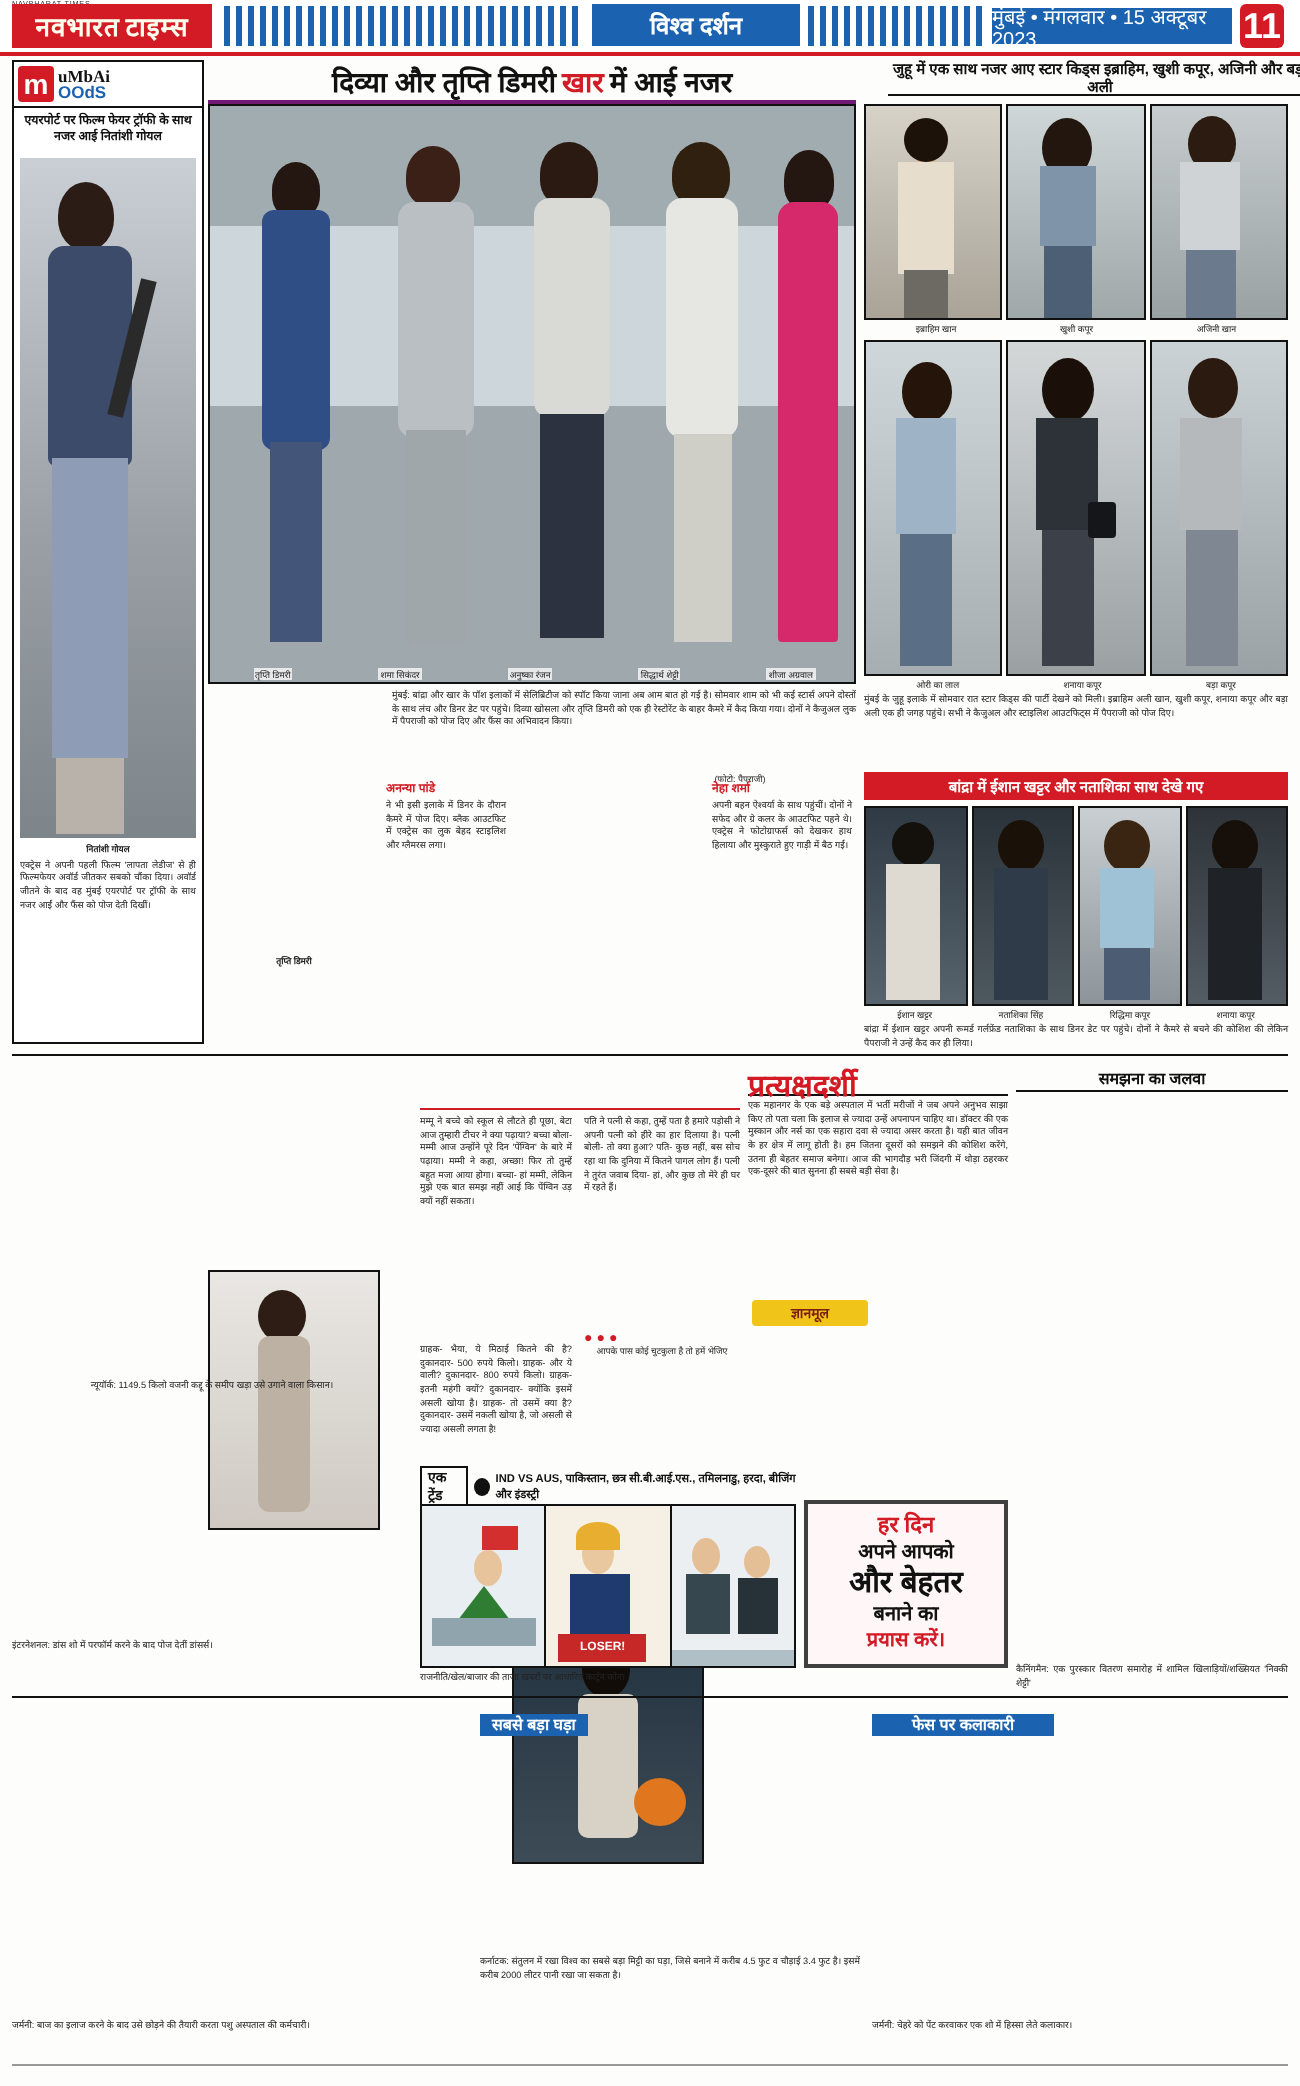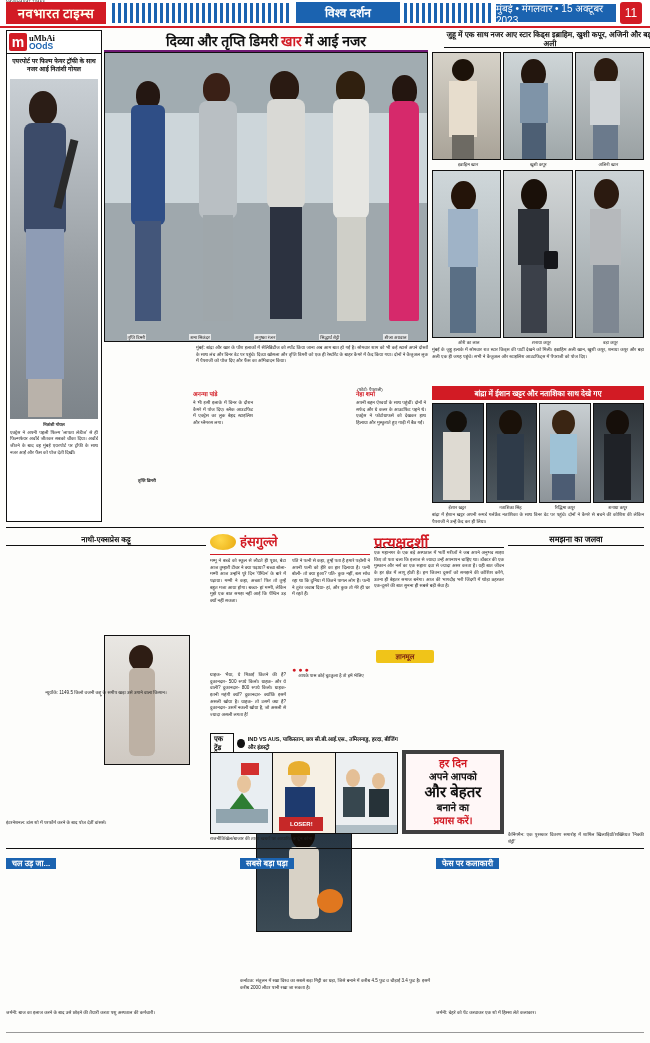--- a/index.html
+++ b/index.html
@@ -13,21 +13,21 @@
   .mh-kicker{position:absolute;left:6px;top:0px;font-size:3.6px;color:#333;letter-spacing:.4px;}
   .mh-stripes{position:absolute;left:112px;top:3px;width:180px;height:20px;
      background:repeating-linear-gradient(90deg,#1b63b0 0 3px,#fff 3px 6px);}
   .mh-stripes2{position:absolute;left:404px;top:3px;width:90px;height:20px;
      background:repeating-linear-gradient(90deg,#1b63b0 0 3px,#fff 3px 6px);}
   .mh-center{position:absolute;left:296px;top:2px;width:104px;height:21px;background:#1b63b0;color:#fff;
      font-size:12px;font-weight:bold;display:flex;align-items:center;justify-content:center;}
   .mh-right{position:absolute;left:496px;top:4px;width:120px;height:18px;background:#1b63b0;color:#fff;
      font-size:10px;display:flex;align-items:center;justify-content:center;}
   .mh-pageno{position:absolute;left:620px;top:2px;width:22px;height:22px;background:#d21b24;color:#fff;
-     border-radius:3px;font-size:12px;font-weight:normal;display:flex;align-items:center;justify-content:center;}
+     border-radius:3px;font-size:18px;font-weight:bold;display:flex;align-items:center;justify-content:center;}
 
   
   .blk{position:absolute;box-sizing:border-box;}
   .hl{background:#d21b24;color:#fff;font-weight:bold;text-align:center;display:flex;align-items:center;justify-content:center;}
   .cap{font-size:4.6px;color:#222;line-height:1.45;text-align:justify;}
   .capc{font-size:4.4px;color:#222;text-align:center;}
   .ph{background:#b9c2c8;overflow:hidden;position:relative;}
   .rule{position:absolute;background:#111;}
   .thin{background:#999;}
   .head{position:absolute;border-radius:50%;}
@@ -255,32 +255,25 @@
   <div class="blk" style="left:432px;top:504px;width:212px;display:flex;justify-content:space-around;">
     <span class="capc">ईशान खट्टर</span>
     <span class="capc">नताशिका सिंह</span>
     <span class="capc">रिद्धिमा कपूर</span>
     <span class="capc">शनाया कपूर</span>
   </div>
   <div class="cap blk" style="left:432px;top:512px;width:212px;height:24px;">बांद्रा में ईशान खट्टर अपनी रूमर्ड गर्लफ्रेंड नताशिका के साथ डिनर डेट पर पहुंचे। दोनों ने कैमरे से बचने की कोशिश की लेकिन पैपराजी ने उन्हें कैद कर ही लिया।</div>
 
   <div class="rule" style="left:6px;top:527px;width:638px;height:1px;"></div>
 
-  <div class="blk" style="left:6px;top:532px;width:200px;height:14px;font-size:7.5px;font-weight:bold;color:#111;
-       border-bottom:1px solid #111;display:flex;align-items:center;justify-content:center;">नाथी-एक्सप्रेस कट्टू</div>
 
   <div class="cap blk" style="left:6px;top:690px;width:200px;height:14px;text-align:center;">न्यूयॉर्क: 1149.5 किलो वजनी कद्दू के समीप खड़ा उसे उगाने वाला किसान।</div>
 
   <div class="cap blk" style="left:6px;top:820px;width:200px;height:14px;">इंटरनेशनल: डांस शो में परफॉर्म करने के बाद पोज देतीं डांसर्स।</div>
 
-  <div class="blk" style="left:210px;top:532px;width:160px;height:20px;">
-    <div style="position:absolute;left:0;top:2px;width:26px;height:16px;border-radius:50%;
-       background:radial-gradient(circle at 40% 35%,#ffd84a,#e8a90e);"></div>
-    <div style="position:absolute;left:30px;top:0px;font-size:13px;font-weight:bold;color:#d21b24;">हंसगुल्ले</div>
-  </div>
   <div class="blk" style="left:210px;top:554px;width:160px;height:1px;background:#d21b24;"></div>
 
   <div class="cap blk" style="left:210px;top:558px;width:76px;height:110px;">मम्मू ने बच्चे को स्कूल से लौटते ही पूछा, बेटा आज तुम्हारी टीचर ने क्या पढ़ाया? बच्चा बोला- मम्मी आज उन्होंने पूरे दिन 'पेंग्विन' के बारे में पढ़ाया। मम्मी ने कहा, अच्छा! फिर तो तुम्हें बहुत मजा आया होगा। बच्चा- हां मम्मी, लेकिन मुझे एक बात समझ नहीं आई कि पेंग्विन उड़ क्यों नहीं सकता।</div>
   <div class="cap blk" style="left:292px;top:558px;width:78px;height:110px;">पति ने पत्नी से कहा, तुम्हें पता है हमारे पड़ोसी ने अपनी पत्नी को हीरे का हार दिलाया है। पत्नी बोली- तो क्या हुआ? पति- कुछ नहीं, बस सोच रहा था कि दुनिया में कितने पागल लोग हैं। पत्नी ने तुरंत जवाब दिया- हां, और कुछ तो मेरे ही घर में रहते हैं।</div>
   <div class="cap blk" style="left:210px;top:672px;width:76px;height:60px;">ग्राहक- भैया, ये मिठाई कितने की है? दुकानदार- 500 रुपये किलो। ग्राहक- और ये वाली? दुकानदार- 800 रुपये किलो। ग्राहक- इतनी महंगी क्यों? दुकानदार- क्योंकि इसमें असली खोया है। ग्राहक- तो उसमें क्या है? दुकानदार- उसमें नकली खोया है, जो असली से ज्यादा असली लगता है!</div>
   <div class="capc blk" style="left:292px;top:672px;width:78px;">आपके पास कोई चुटकुला है तो हमें भेजिए</div>
   <div class="blk" style="left:292px;top:666px;width:30px;height:4px;color:#d21b24;font-size:7px;letter-spacing:2px;">●●●</div>
 
   <div class="blk" style="left:374px;top:532px;width:130px;height:16px;border-bottom:1px solid #111;">
     <div style="font-size:15px;font-weight:bold;color:#d21b24;">प्रत्यक्षदर्शी</div>
@@ -317,44 +310,41 @@
     <div class="ph" style="flex:1;position:relative;background:#eceff1;">
       <div style="position:absolute;left:10px;top:16px;width:14px;height:18px;border-radius:50%;background:#e4bf96;"></div>
       <div style="position:absolute;left:7px;top:34px;width:22px;height:30px;background:#37474f;"></div>
       <div style="position:absolute;left:36px;top:20px;width:13px;height:16px;border-radius:50%;background:#e4bf96;"></div>
       <div style="position:absolute;left:33px;top:36px;width:20px;height:28px;background:#263238;"></div>
       <div style="position:absolute;left:0;bottom:0;width:100%;height:8px;background:#b0bec5;"></div>
     </div>
   </div>
   <div class="cap blk" style="left:210px;top:836px;width:188px;">राजनीति/खेल/बाजार की ताजा खबरों पर आधारित कार्टून कोना</div>
 
-  <div class="blk" style="left:402px;top:750px;width:102px;height:84px;border:4px solid #404040;background:#fff7f7;
+  <div class="blk" style="left:402px;top:750px;width:102px;height:84px;border:2px solid #404040;background:#fff7f7;
        display:flex;flex-direction:column;align-items:center;justify-content:center;line-height:1.25;">
     <div style="font-size:11px;font-weight:bold;color:#d21b24;">हर दिन</div>
     <div style="font-size:10px;font-weight:bold;color:#111;">अपने आपको</div>
     <div style="font-size:15px;font-weight:bold;color:#111;">और बेहतर</div>
     <div style="font-size:10px;font-weight:bold;color:#111;">बनाने का</div>
     <div style="font-size:10px;font-weight:bold;color:#d21b24;">प्रयास करें।</div>
   </div>
 
   <div class="rule" style="left:6px;top:848px;width:638px;height:1px;"></div>
 
-  <div class="blk" style="left:6px;top:852px;width:228px;height:14px;">
-    <span style="background:#1b63b0;color:#fff;font-size:8px;font-weight:bold;padding:1px 6px;">चल उड़ जा...</span>
-  </div>
 
   <div class="cap blk" style="left:6px;top:1010px;width:228px;height:14px;">जर्मनी: बाज का इलाज करने के बाद उसे छोड़ने की तैयारी करता पशु अस्पताल की कर्मचारी।</div>
 
   <div class="blk" style="left:240px;top:852px;width:190px;height:14px;">
     <span style="background:#1b63b0;color:#fff;font-size:8px;font-weight:bold;padding:1px 6px;">सबसे बड़ा घड़ा</span>
   </div>
 
   <div class="cap blk" style="left:240px;top:978px;width:190px;height:46px;">कर्नाटक: संतुलन में रखा विश्व का सबसे बड़ा मिट्टी का घड़ा, जिसे बनाने में करीब 4.5 फुट व चौड़ाई 3.4 फुट है। इसमें करीब 2000 लीटर पानी रखा जा सकता है।</div>
 
   <div class="blk" style="left:436px;top:852px;width:208px;height:14px;">
-    <span style="background:#1b63b0;color:#fff;font-size:8px;font-weight:bold;padding:1px 6px;">फेस पर कलाकारी</span>
+    <span style="background:#1b63b0;color:#fff;font-size:8px;font-weight:bold;padding:1px 20px;">फेस पर कलाकारी</span>
   </div>
 
   <div class="cap blk" style="left:436px;top:1010px;width:208px;height:14px;">जर्मनी: चेहरे को पेंट करवाकर एक शो में हिस्सा लेते कलाकार।</div>
 
   <div class="rule thin" style="left:6px;top:1032px;width:638px;height:1px;"></div>
 
 </div>
 
 </body></html>

